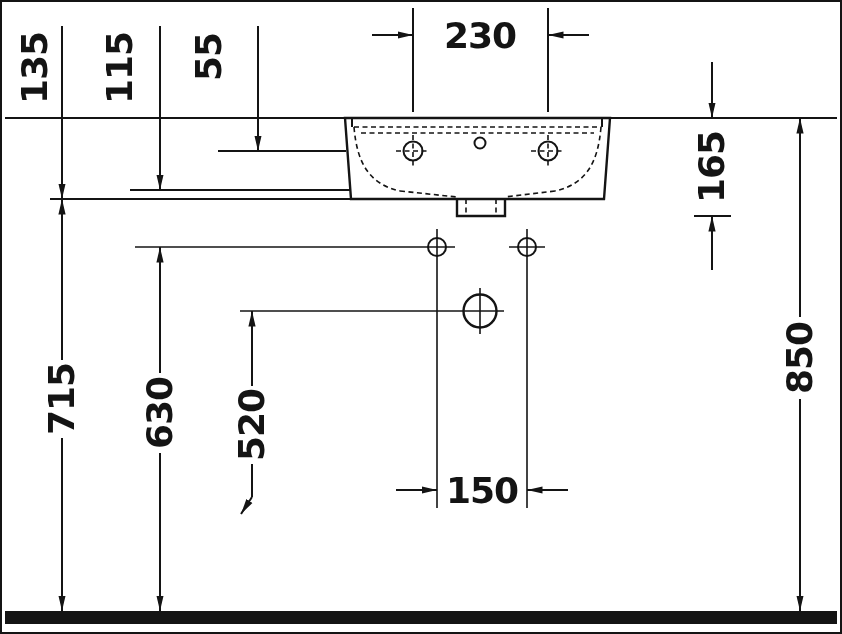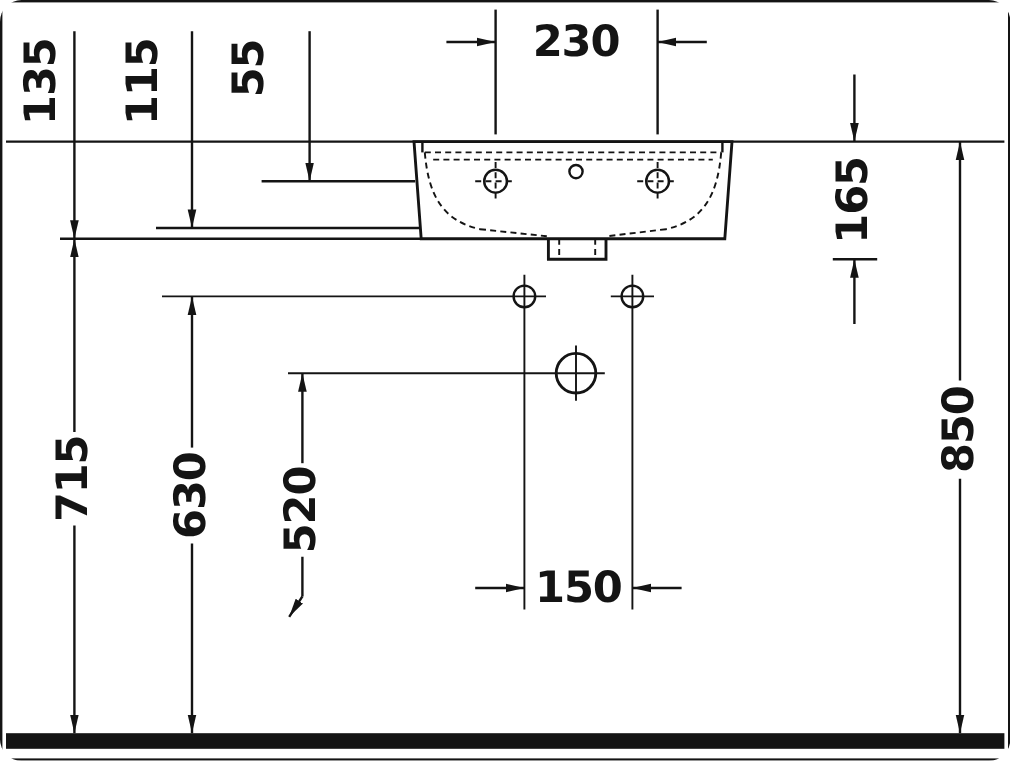--- a/index.html
+++ b/index.html
@@ -2,21 +2,20 @@
 <html><head>
 <meta charset="utf-8">
 <style>
   html,body { margin:0; padding:0; background:#fff; }
   .stage {
     position:relative;
     width:842px; height:634px;
     background:#ffffff;
     overflow:hidden;
     font-family:"DejaVu Sans","Liberation Sans",sans-serif;
-    border-radius:18px;
   }
   svg { display:block; }
   .ln    { stroke:#141414; stroke-width:2;   fill:none; stroke-linecap:butt; }
   .thin  { stroke:#141414; stroke-width:1.6; fill:none; }
   .thick { stroke:#141414; stroke-width:2.4; fill:none; }
   .dash  { stroke:#141414; stroke-width:1.6; fill:none; stroke-dasharray:5 3.5; }
   .dim   {
     font-family:"DejaVu Sans","Liberation Sans",sans-serif;
     font-weight:bold; font-size:36px; fill:#141414;
     letter-spacing:-1px;

